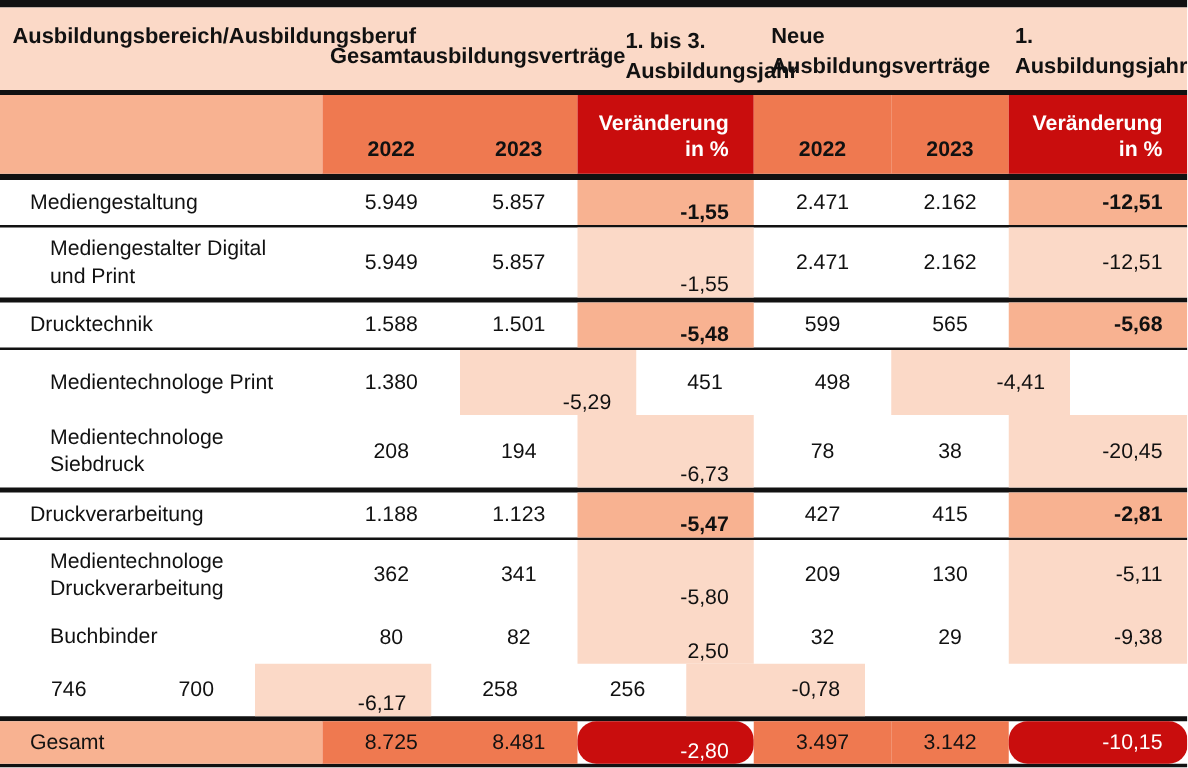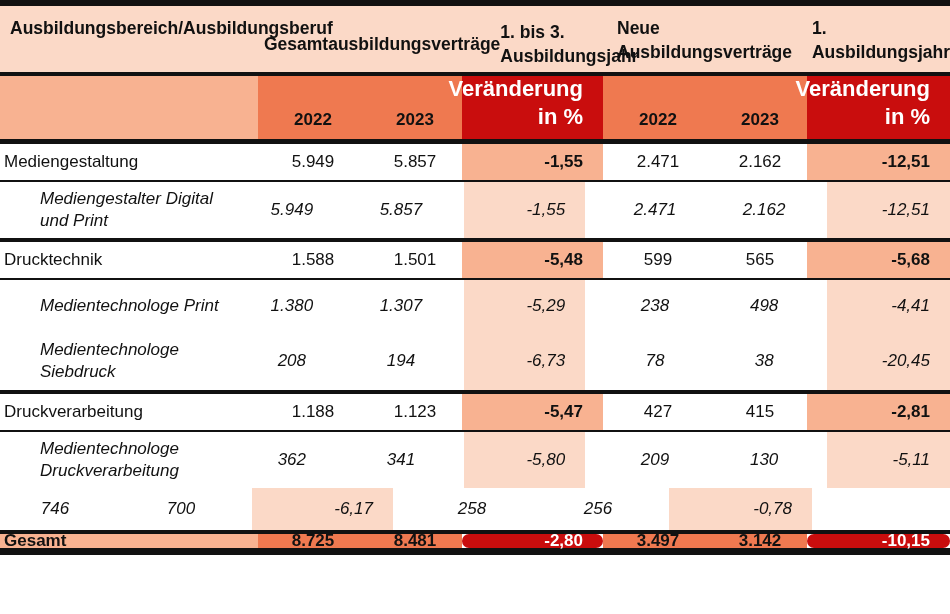--- a/index.html
+++ b/index.html
@@ -16,49 +16,49 @@
   .bar.top{height:6px;}
   .bar.bottom{height:7px;}
   .line-thin{height:2px;background:var(--ink);}
   .line-mid{height:4px;background:var(--ink);}
   .line-thick{height:5px;background:var(--ink);}
   .row{display:flex;width:100%;}
   .cell{display:flex;align-items:center;font-size:17px;}
   .c1{width:258px;}
   .c2{width:110px;}
   .c3{width:94px;}
-  .c4{width:141px;}
+  .c4{width:141px;align-items:flex-end;}
   .c5{width:110px;}
   .c6{width:94px;}
   .c7{width:143px;}
   .num{justify-content:center;}
   .chg{justify-content:flex-end;padding-right:20px;}
-  .lbl{padding-left:4px;}
+  .lbl{padding-left:24px;}
   
   .h1{height:66px;background:var(--peach);}
   .h1 .hcell{display:flex;justify-content:flex-start;padding-top:11px;
              font-weight:700;font-size:17.5px;line-height:1.35;}
   .h1 .g0{width:258px;padding-left:10px;}
   .h1 .g1{width:345px;padding-left:6px;align-items:center;}
   .h1 .g2{width:347px;padding-left:14px;}
   
   .h2{height:63px;}
   .h2 .cell{align-items:flex-end;padding-bottom:9px;font-weight:700;}
   .h2 .c1{background:var(--salmon);}
   .h2 .c2,.h2 .c3,.h2 .c5,.h2 .c6{background:var(--orange);}
   .h2 .c4,.h2 .c7{background:var(--red);color:#ffffff;}
-  .h2 .chg-inner{text-align:right;line-height:1.25;font-size:22px;}
+  .h2 .chg-inner{text-align:right;line-height:1.25;font-size:17px;}
   
   .main .chg{background:var(--salmon);font-weight:700;}
-  .sub{font-style:italic;gap:24px;}
+  .sub{}
   .sub .lbl{padding-left:40px;}
   .sub .lbl span{display:inline-block;max-width:180px;line-height:1.3;}
   .sub .chg{background:var(--peach);}
   
-  .total{height:14px;font-weight:700;}
+  .total{height:34px;font-weight:400;}
   .total .c1{background:var(--salmon);}
   .total .c2,.total .c3,.total .c5,.total .c6{background:var(--orange);}
   .total .chg{background:var(--red);color:#ffffff;border-radius:15px;}
 </style>
 </head>
 <body>
 
 <div class="table-wrap">
   <div class="bar top"></div>
 
@@ -181,28 +181,25 @@
 
   <div class="line-thin"></div>
 
   <div class="row sub" style="height:52px">
     <div class="cell c1 lbl">
         <span>Medientechnologe Print</span>
       </div>
     <div class="cell c2 num">
         <span>1.380</span>
       </div>
-    <div class="cell c3 num">
-        <span>1.307</span>
-      </div>
     <div class="cell c4 chg">
         <span>-5,29</span>
       </div>
     <div class="cell c5 num">
-        <span>238</span>
+        <span>451</span>
       </div>
     <div class="cell c6 num">
         <span>498</span>
       </div>
     <div class="cell c7 chg">
         <span>-4,41</span>
       </div>
   </div>
 
   <div class="row sub" style="height:58px">
@@ -274,20 +271,43 @@
         <span>209</span>
       </div>
     <div class="cell c6 num">
         <span>130</span>
       </div>
     <div class="cell c7 chg">
         <span>-5,11</span>
       </div>
   </div>
 
+  <div class="row sub" style="height:43px">
+    <div class="cell c1 lbl">
+        <span>Buchbinder</span>
+      </div>
+    <div class="cell c2 num">
+        <span>80</span>
+      </div>
+    <div class="cell c3 num">
+        <span>82</span>
+      </div>
+    <div class="cell c4 chg">
+        <span>2,50</span>
+      </div>
+    <div class="cell c5 num">
+        <span>32</span>
+      </div>
+    <div class="cell c6 num">
+        <span>29</span>
+      </div>
+    <div class="cell c7 chg">
+        <span>-9,38</span>
+      </div>
+  </div>
 
   <div class="row sub" style="height:42px">
     <div class="cell c2 num">
         <span>746</span>
       </div>
     <div class="cell c3 num">
         <span>700</span>
       </div>
     <div class="cell c4 chg">
         <span>-6,17</span>

